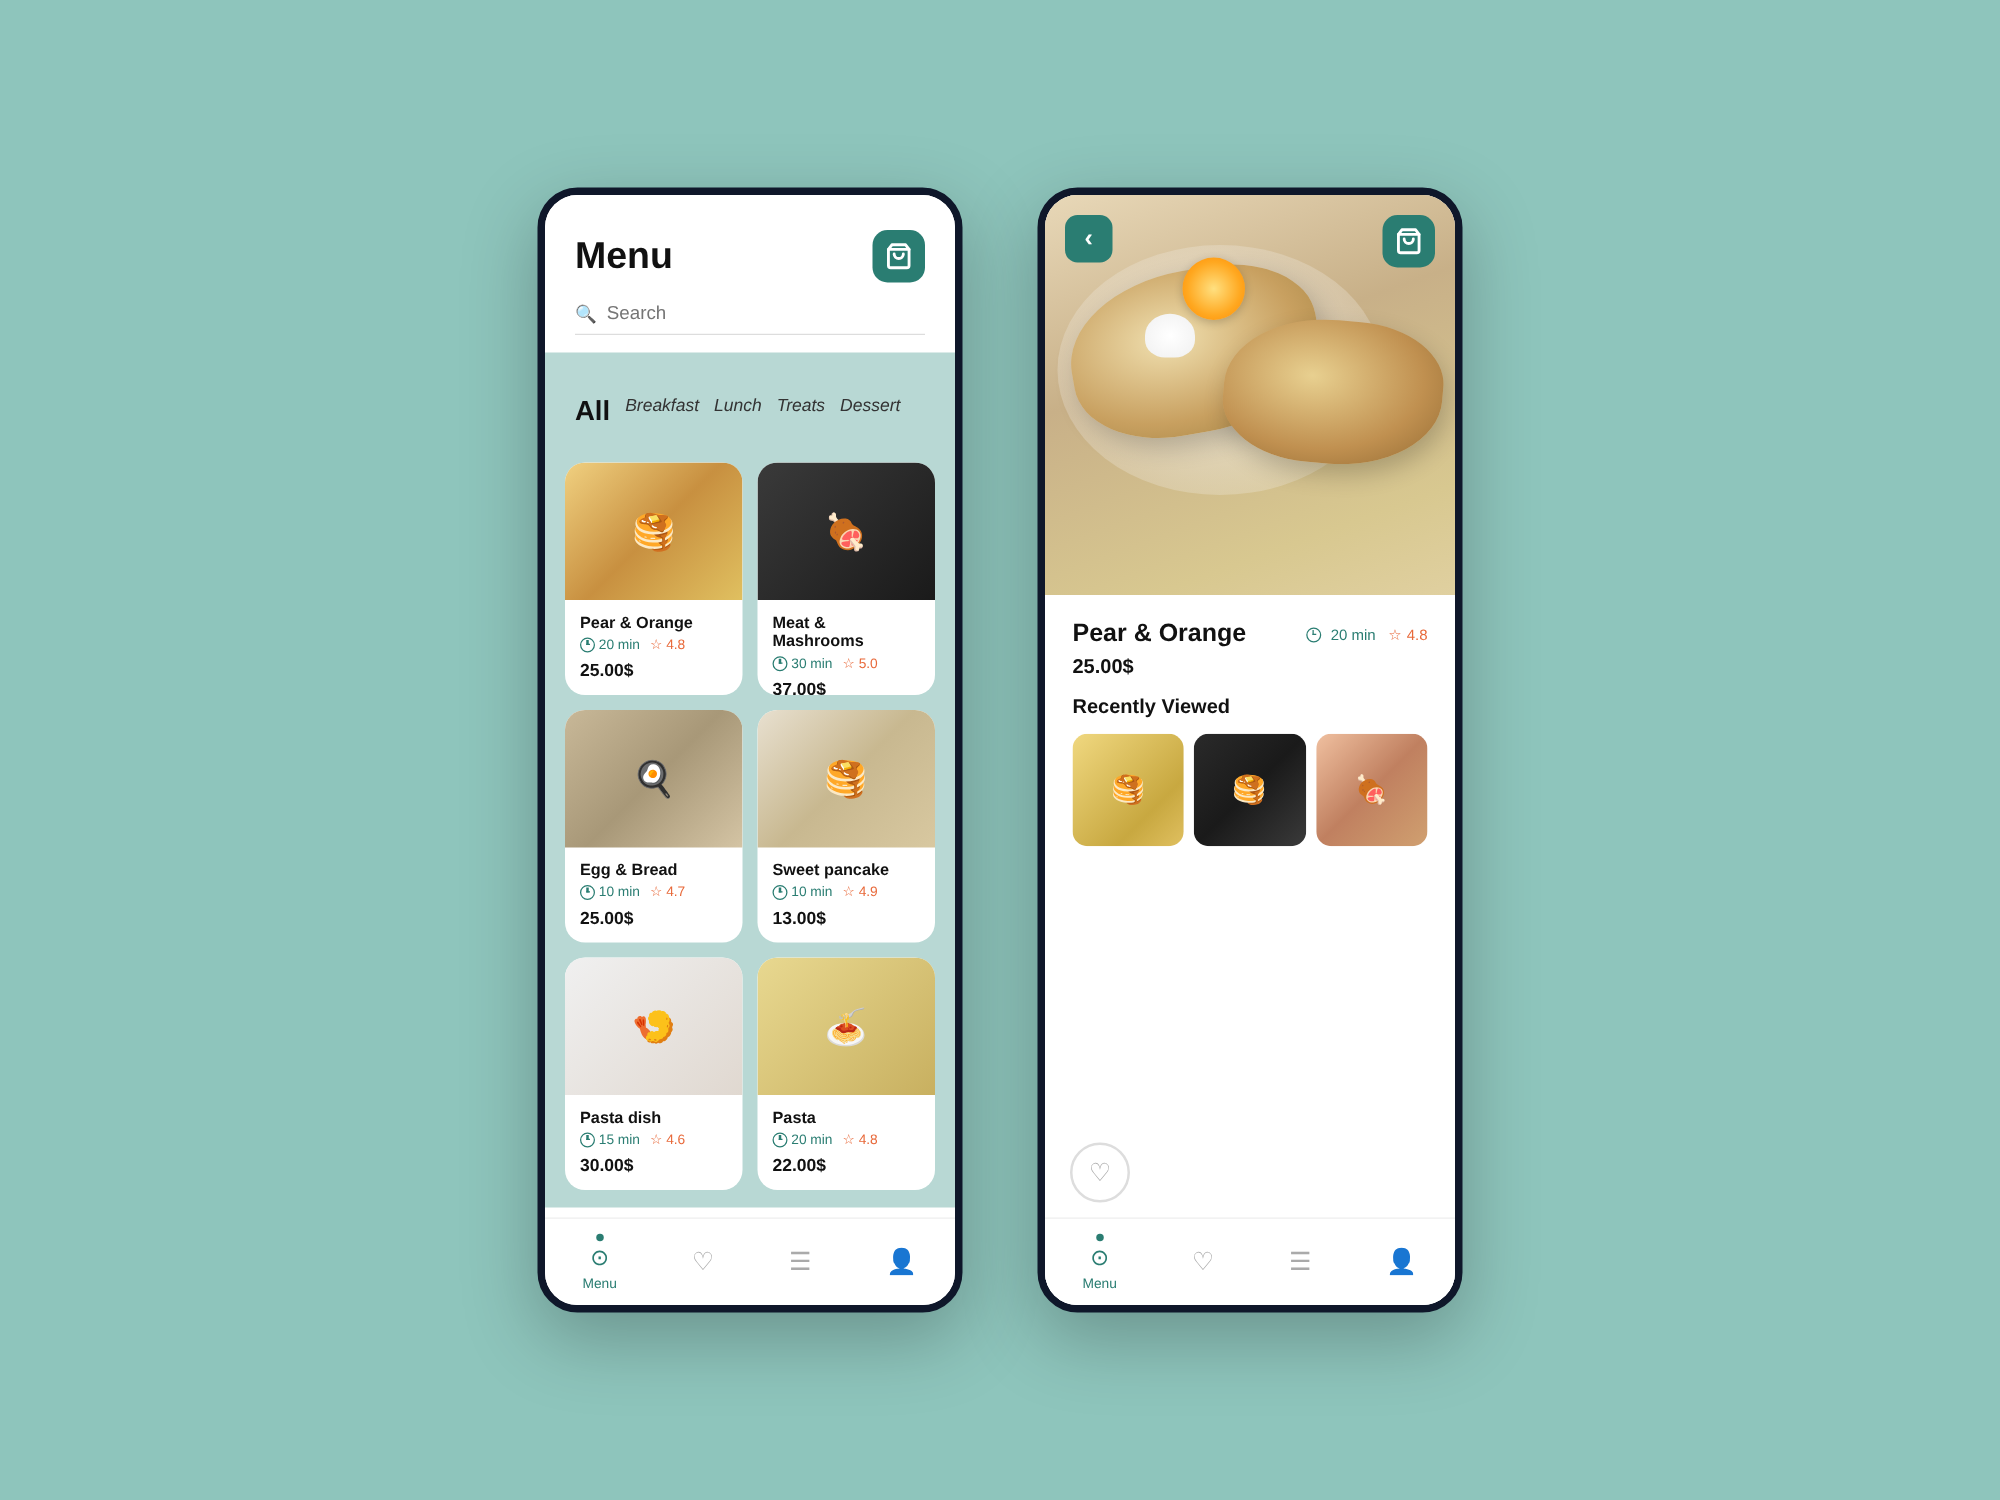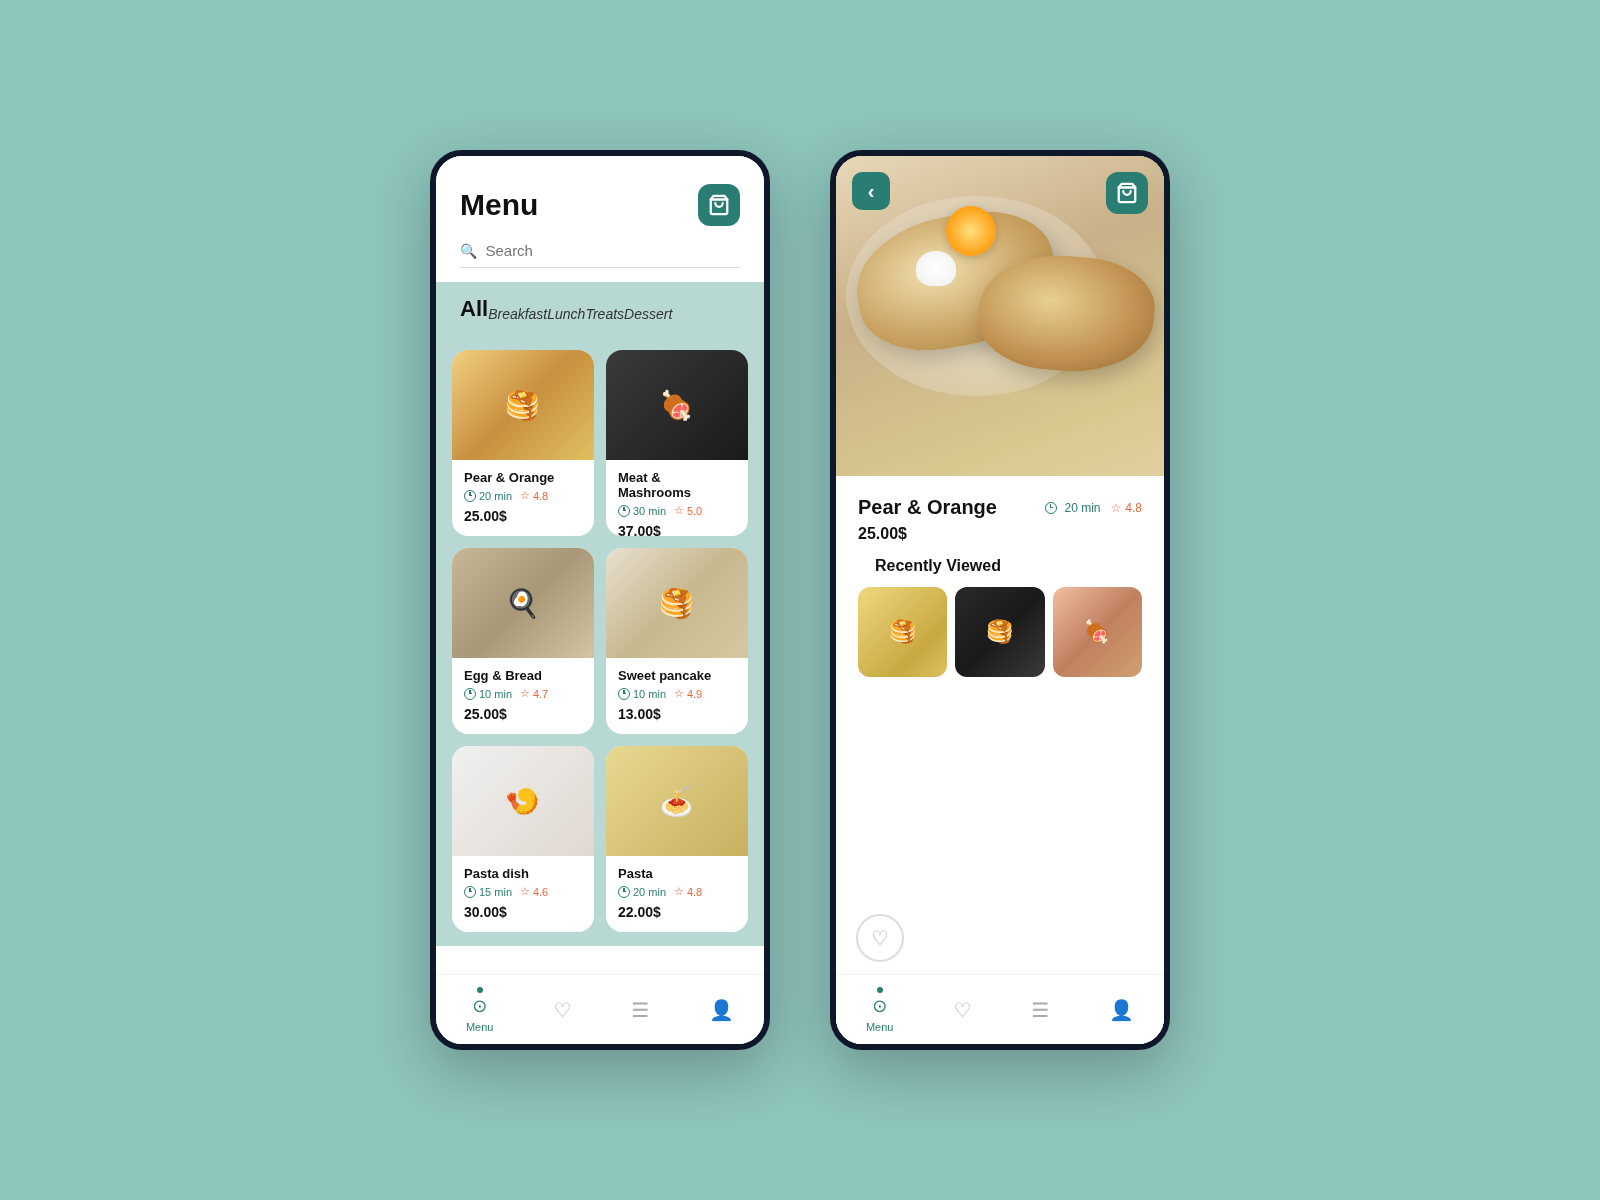--- a/index.html
+++ b/index.html
@@ -82,23 +82,24 @@
     }
 
     
     .category-section {
       background: #b8d8d4;
       padding: 14px 24px;
       margin-top: 14px;
     }
     .category-tabs {
       display: flex;
-      gap: 0;
-      align-items: flex-end;
+      gap: 12px;
+      align-items: flex-start;
       overflow: hidden;
+      margin-top: 20px;
     }
     .cat-all {
       font-size: 22px;
       font-weight: 800;
       color: #111;
       cursor: pointer;
     }
     .cat-item {
       font-size: 14px;
       color: #333;
@@ -291,21 +292,20 @@
       font-size: 13px;
       color: #555;
       line-height: 1.6;
       margin-bottom: 20px;
     }
     .recently-title {
       font-size: 16px;
       font-weight: 800;
       color: #111;
       margin-bottom: 12px;
-      margin-left: 17px;
     }
     .recently-row {
       display: flex;
       gap: 8px;
     }
     .recent-img {
       width: 92px;
       height: 90px;
       border-radius: 12px;
       overflow: hidden;

